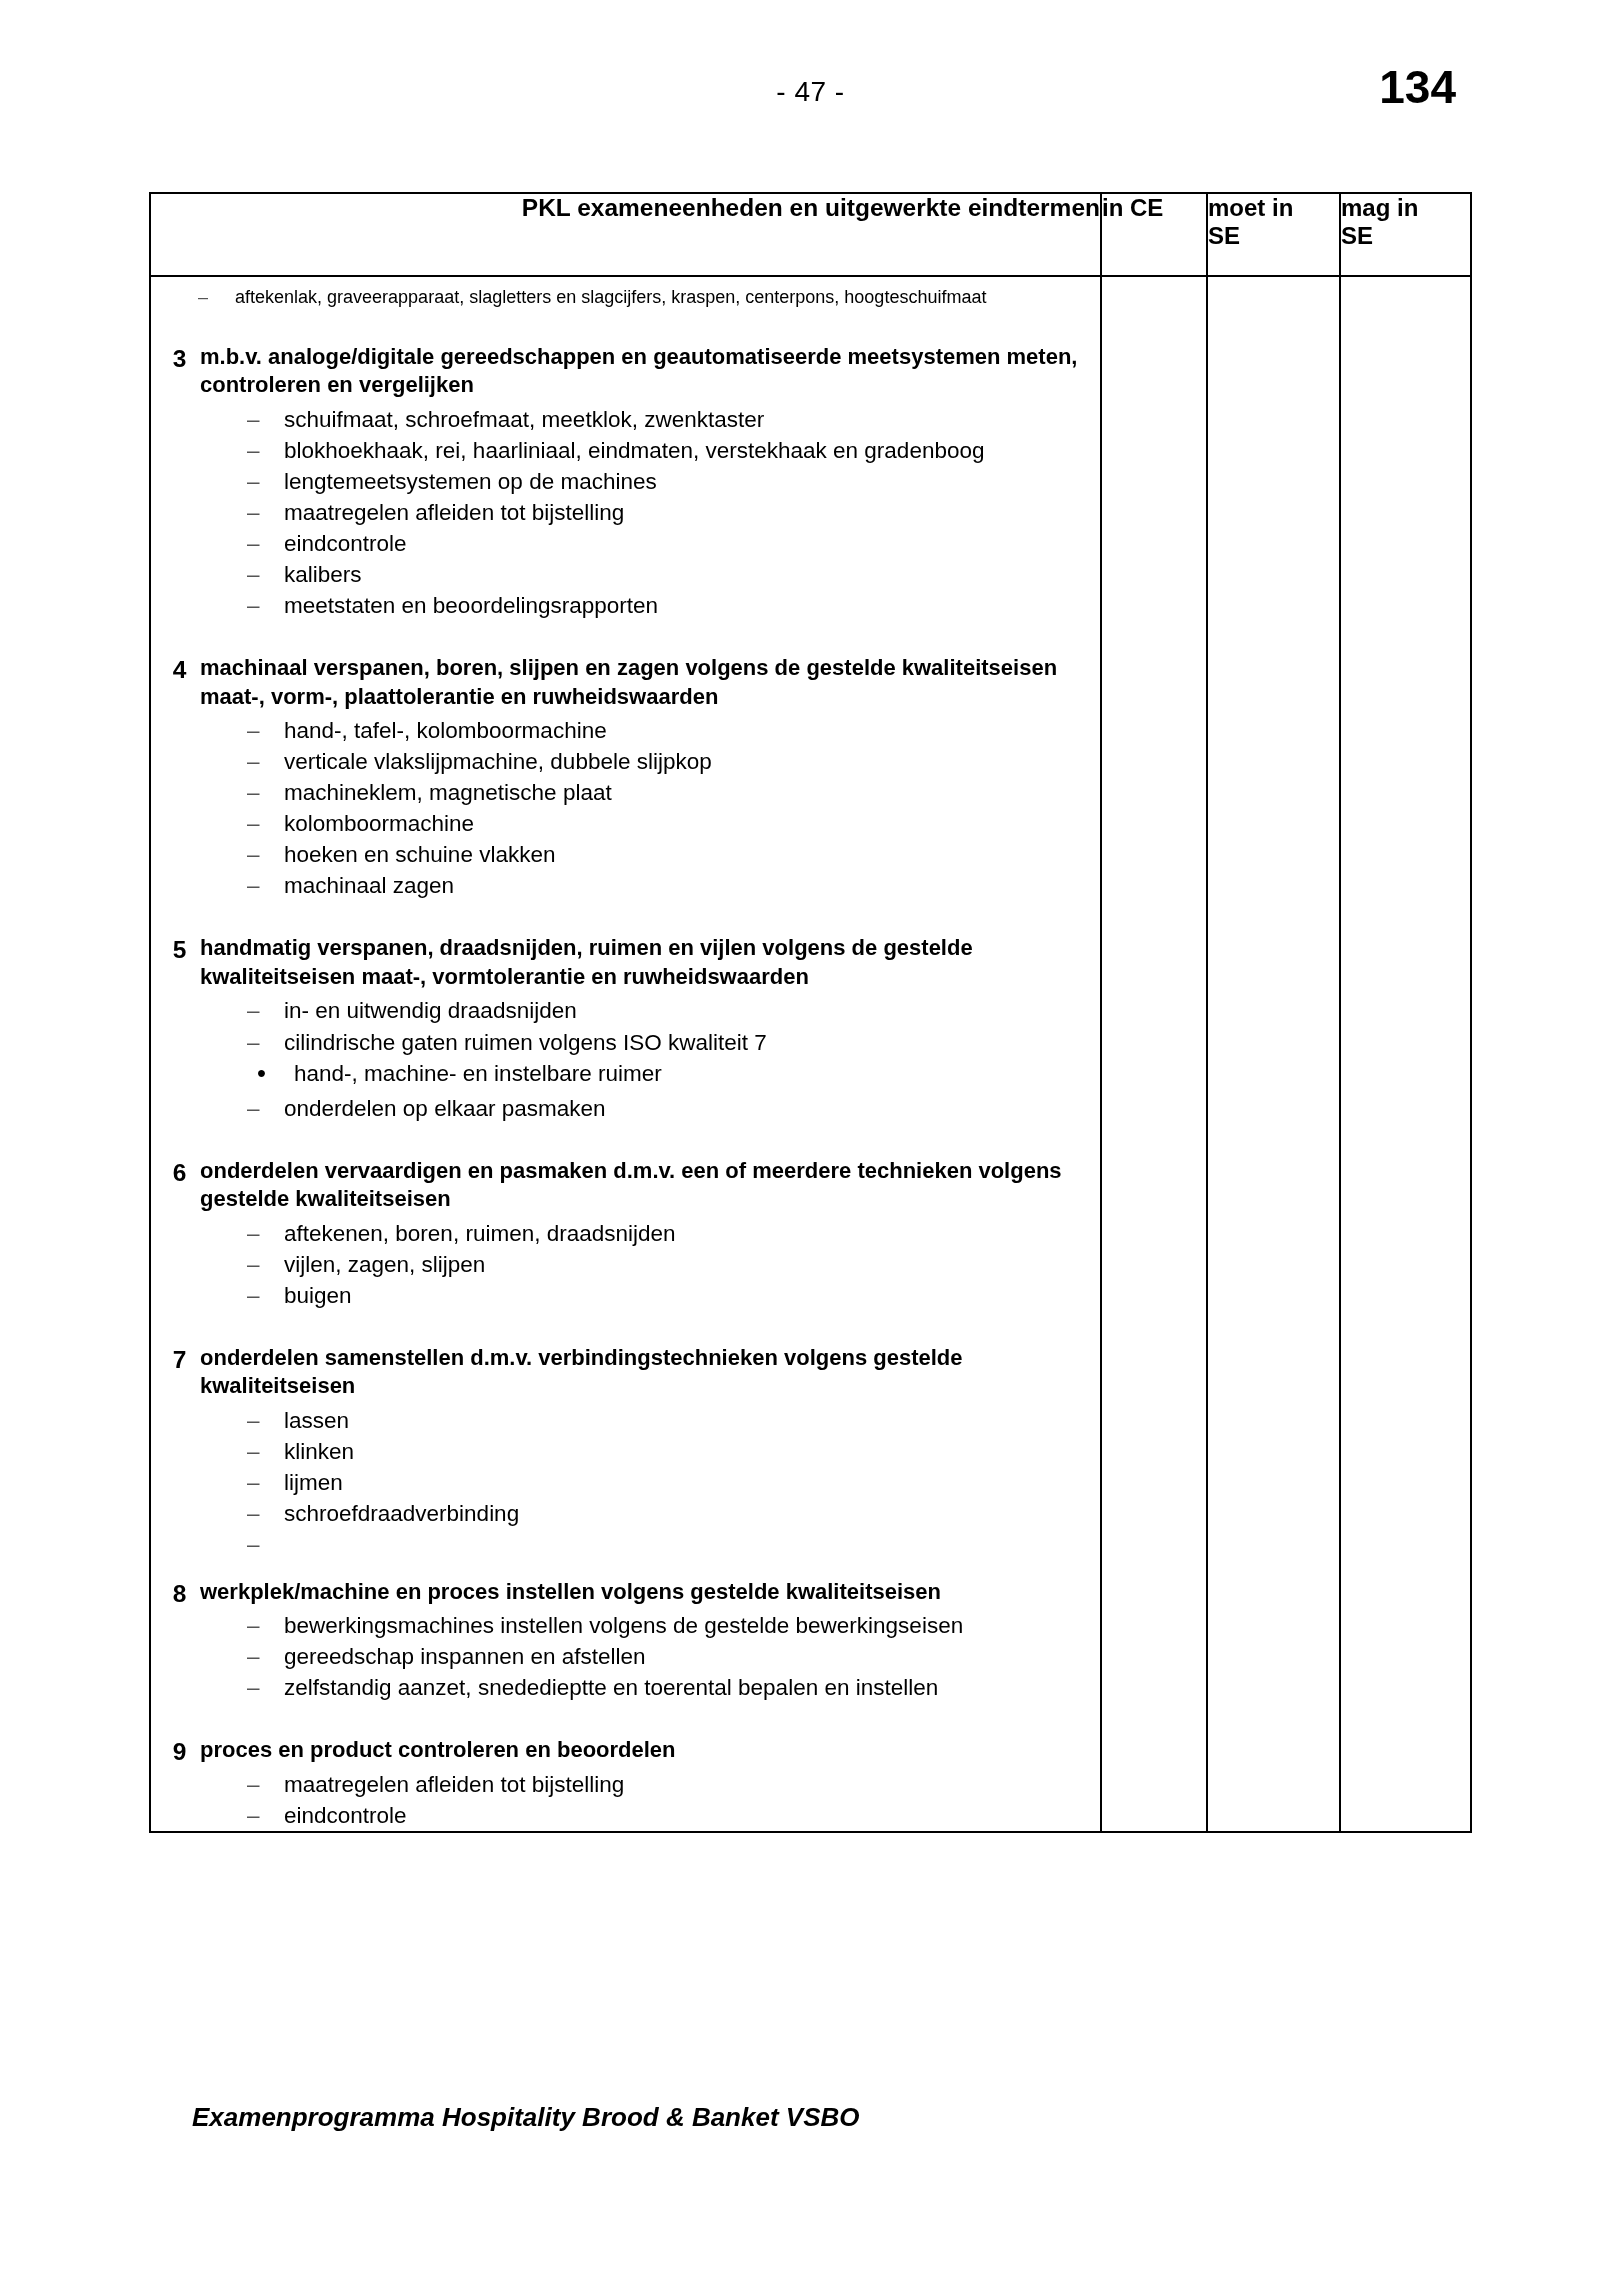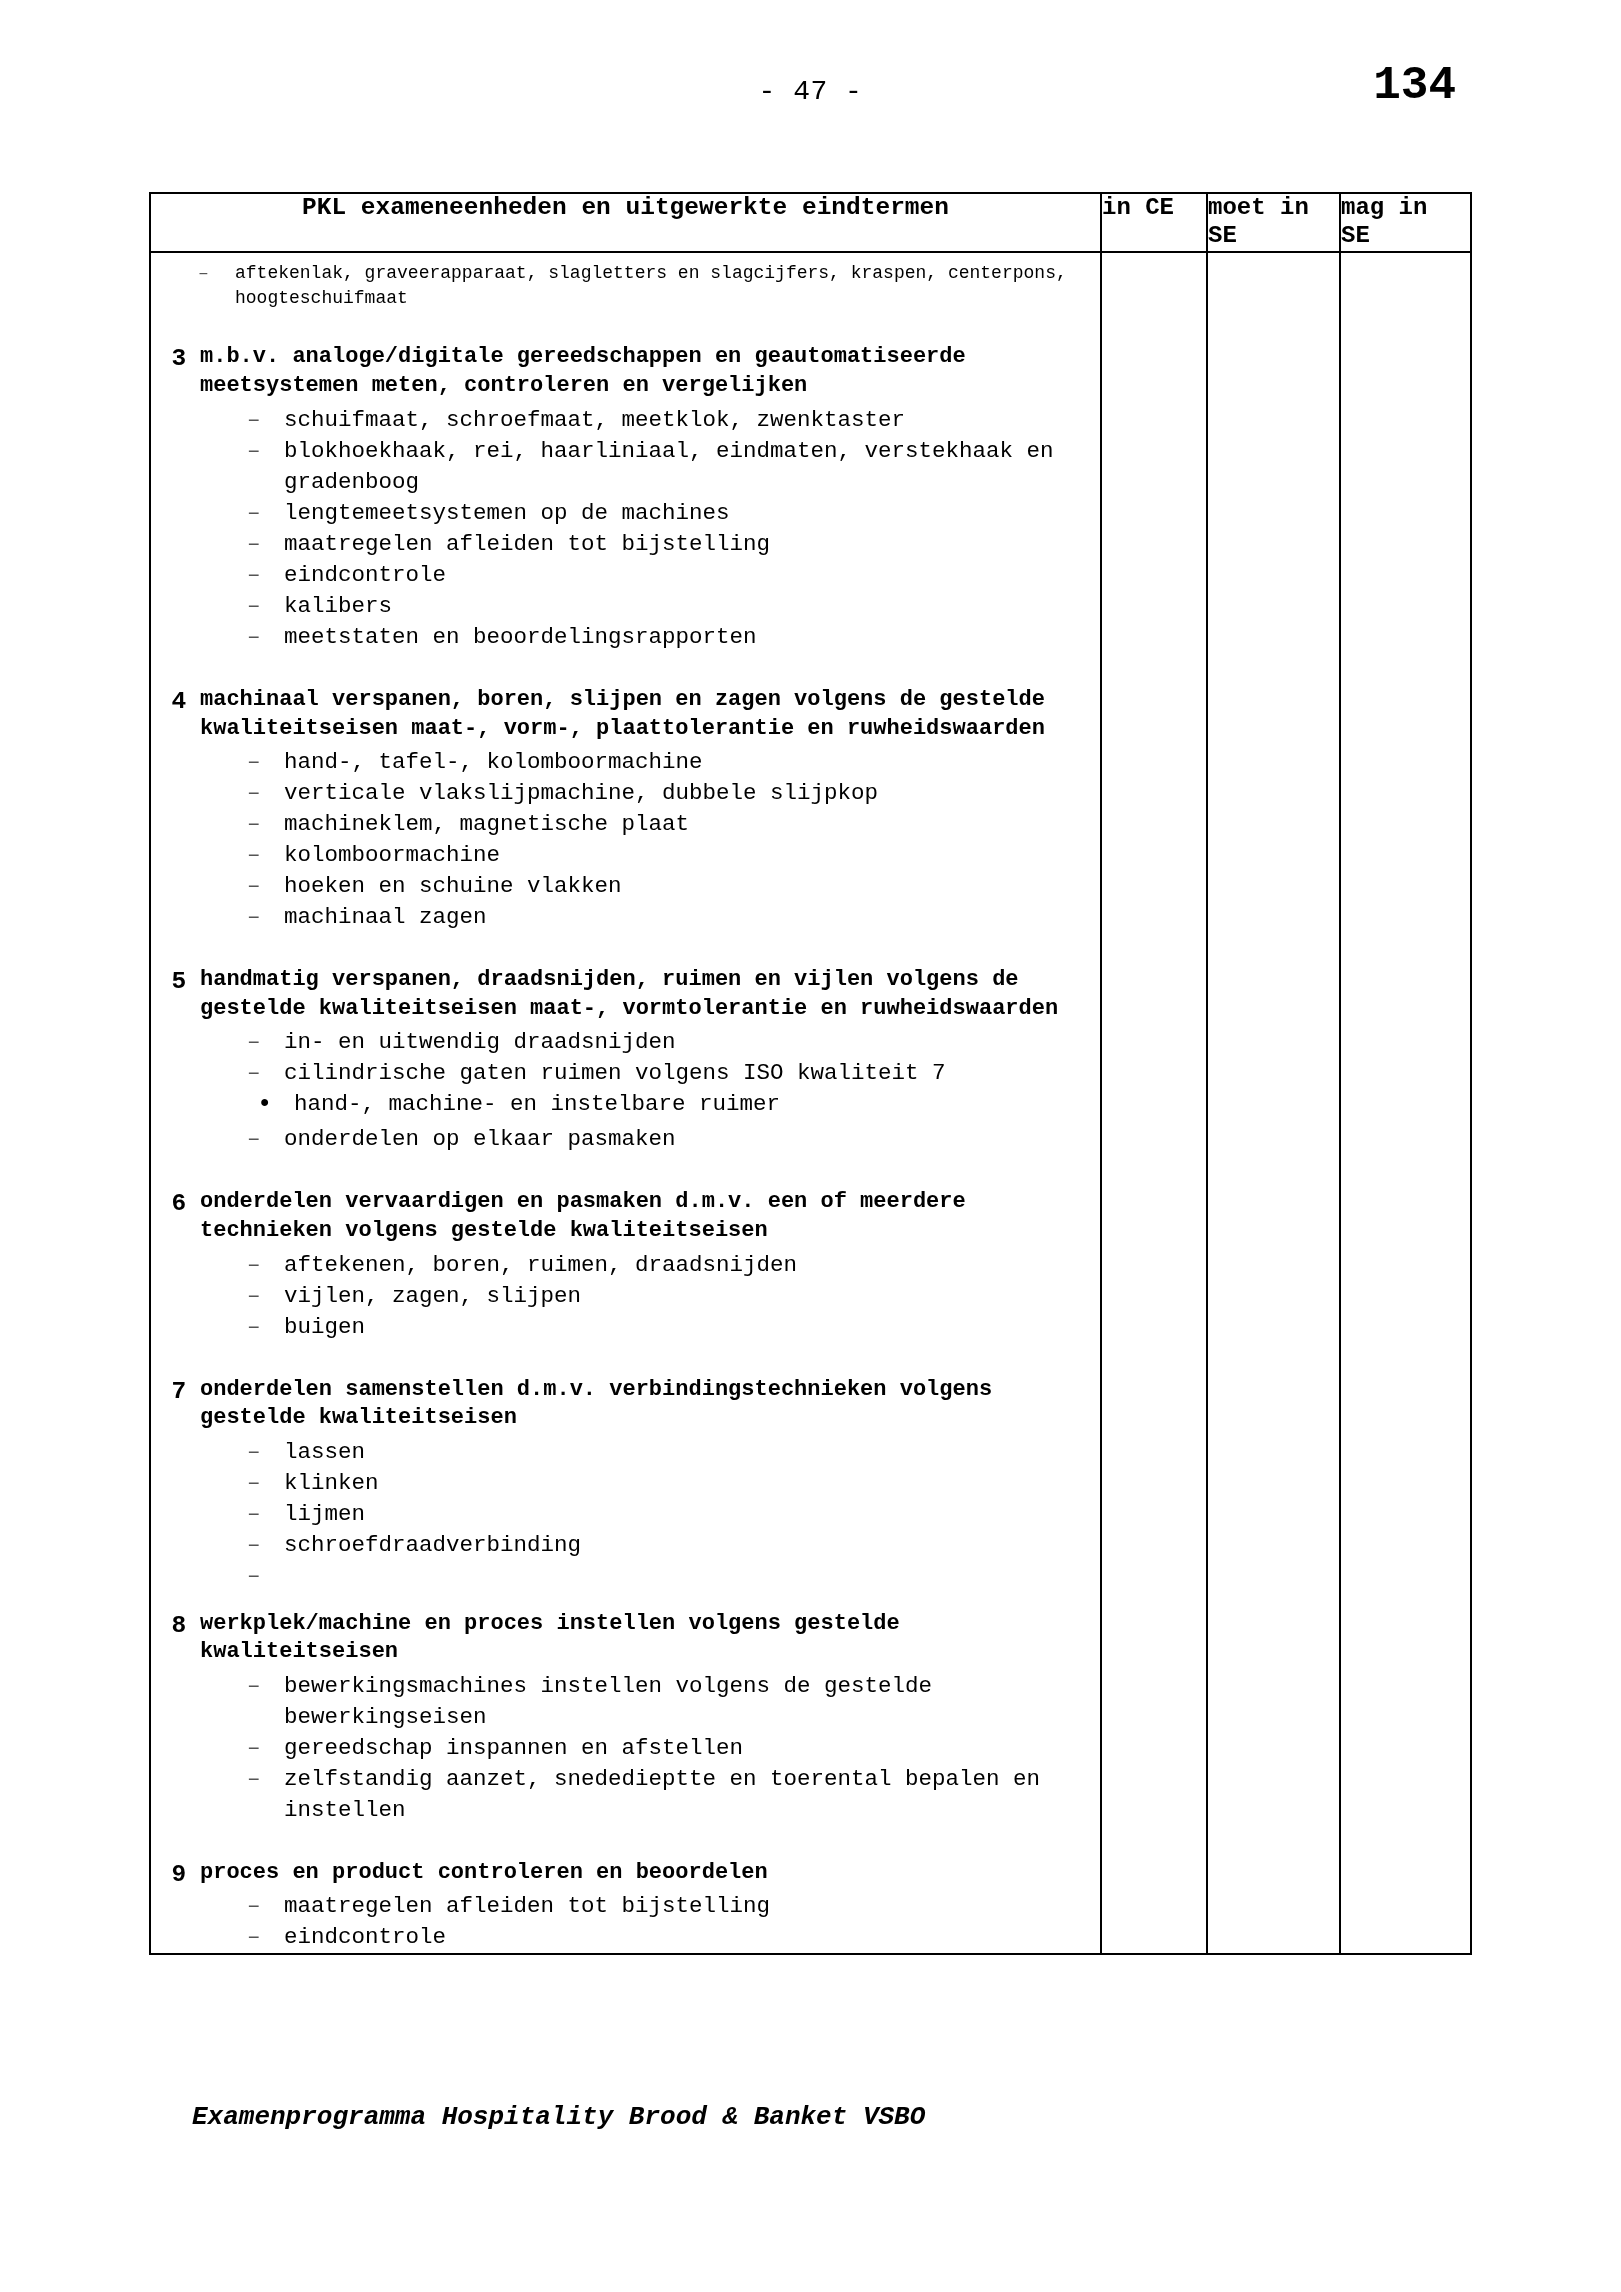--- a/index.html
+++ b/index.html
@@ -13,21 +13,20 @@
     font-family: "Liberation Sans", sans-serif;
     color: #000000;
     position: relative;
   }
   .page {
     position: relative;
     width: 1621px;
     height: 2293px;
     box-sizing: border-box;
     padding: 12px;
-    font-family: Liberation Mono, monospace;
   }
 
   
   .page-header {
     position: absolute;
     top: 76px;
     left: 0;
     width: 1621px;
     height: 69px;
   }
@@ -59,25 +58,25 @@
     border-collapse: collapse;
     width: 1321px;
     table-layout: fixed;
   }
   table.main th, table.main td {
     border: 2px solid #000000;
     vertical-align: top;
     padding: 0;
   }
   .th-main {
-    text-align: center;
+    text-align: right;
     font-size: 24.5px;
     font-weight: bold;
     padding: 15.7px 0 15.7px 15.7px;
-    height: 59px;
+    height: 83px;
     box-sizing: border-box;
   }
   .th-small {
     text-align: left;
     font-size: 24px;
     font-weight: bold;
     line-height: 1.15;
     padding: 7.8px 3.9px;
     vertical-align: middle;
   }

